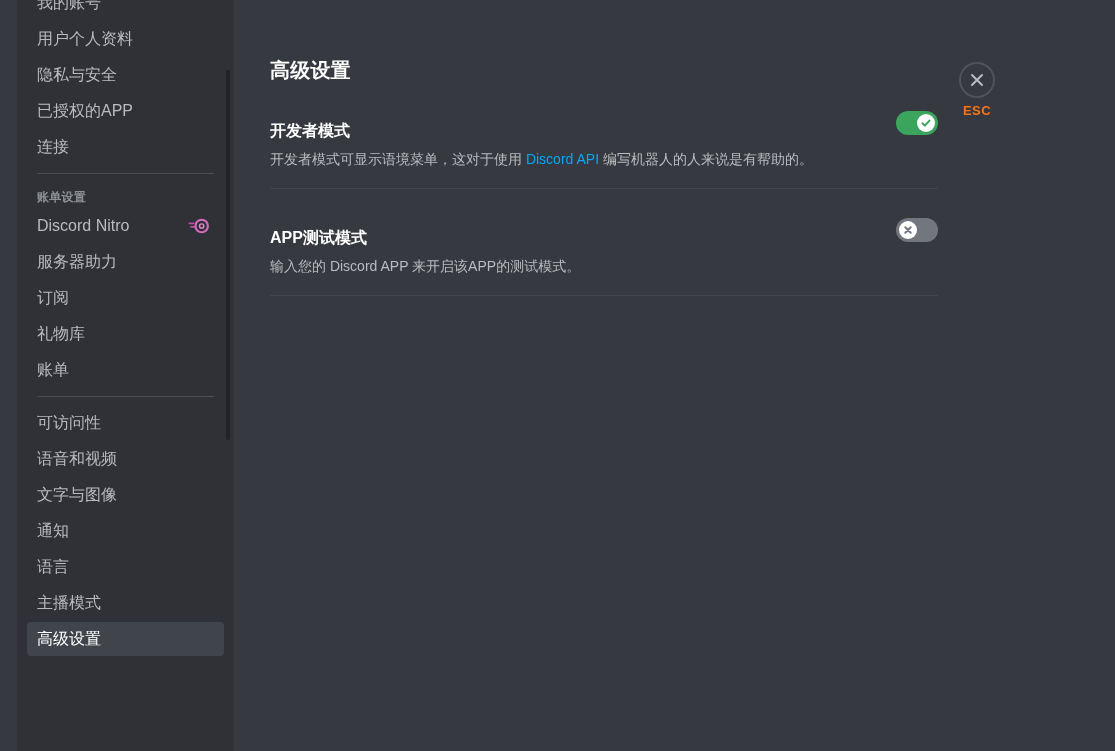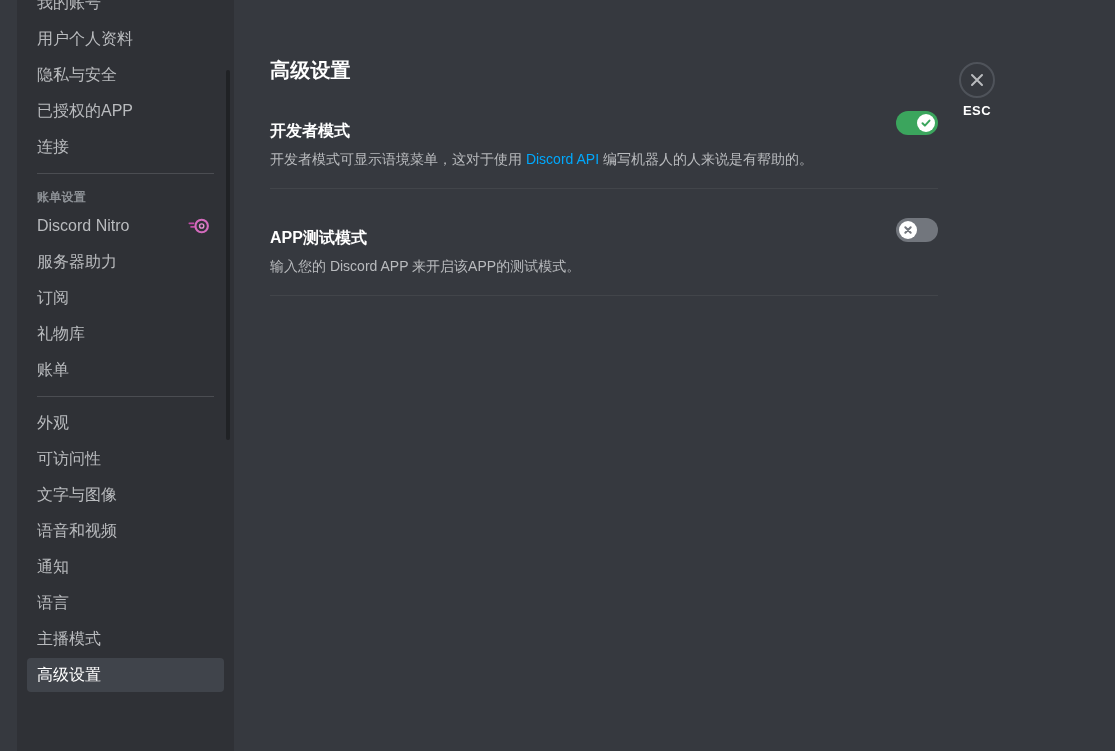--- a/index.html
+++ b/index.html
@@ -189,21 +189,21 @@
     border: 2px solid #4f535a;
     border-radius: 50%;
     display: flex;
     align-items: center;
     justify-content: center;
   }
   .esc-label {
     margin-top: 5px;
     font-size: 13px;
     font-weight: bold;
-    color: #ffffff;
+    color: #f97316;
     letter-spacing: .03em;
   }
 </style>
 </head>
 <body>
 
 <div class="app">
 
   <nav class="sidebar">
     <div class="sidebar-scroll" id="sidebar-scroll">
@@ -242,30 +242,27 @@
           <span class="nav-label">订阅</span>
         </div>
         <div class="nav-item">
           <span class="nav-label">礼物库</span>
         </div>
         <div class="nav-item">
           <span class="nav-label">账单</span>
         </div>
         <div class="nav-sep"></div>
         <div class="nav-item">
-          <span class="nav-label">外观</span>
-        </div>
-        <div class="nav-item">
           <span class="nav-label">可访问性</span>
         </div>
         <div class="nav-item">
+          <span class="nav-label">语音和视频</span>
+        </div>
+        <div class="nav-item">
           <span class="nav-label">文字与图像</span>
-        </div>
-        <div class="nav-item">
-          <span class="nav-label">语音和视频</span>
         </div>
         <div class="nav-item">
           <span class="nav-label">通知</span>
         </div>
         <div class="nav-item">
           <span class="nav-label">语言</span>
         </div>
         <div class="nav-item">
           <span class="nav-label">主播模式</span>
         </div>

